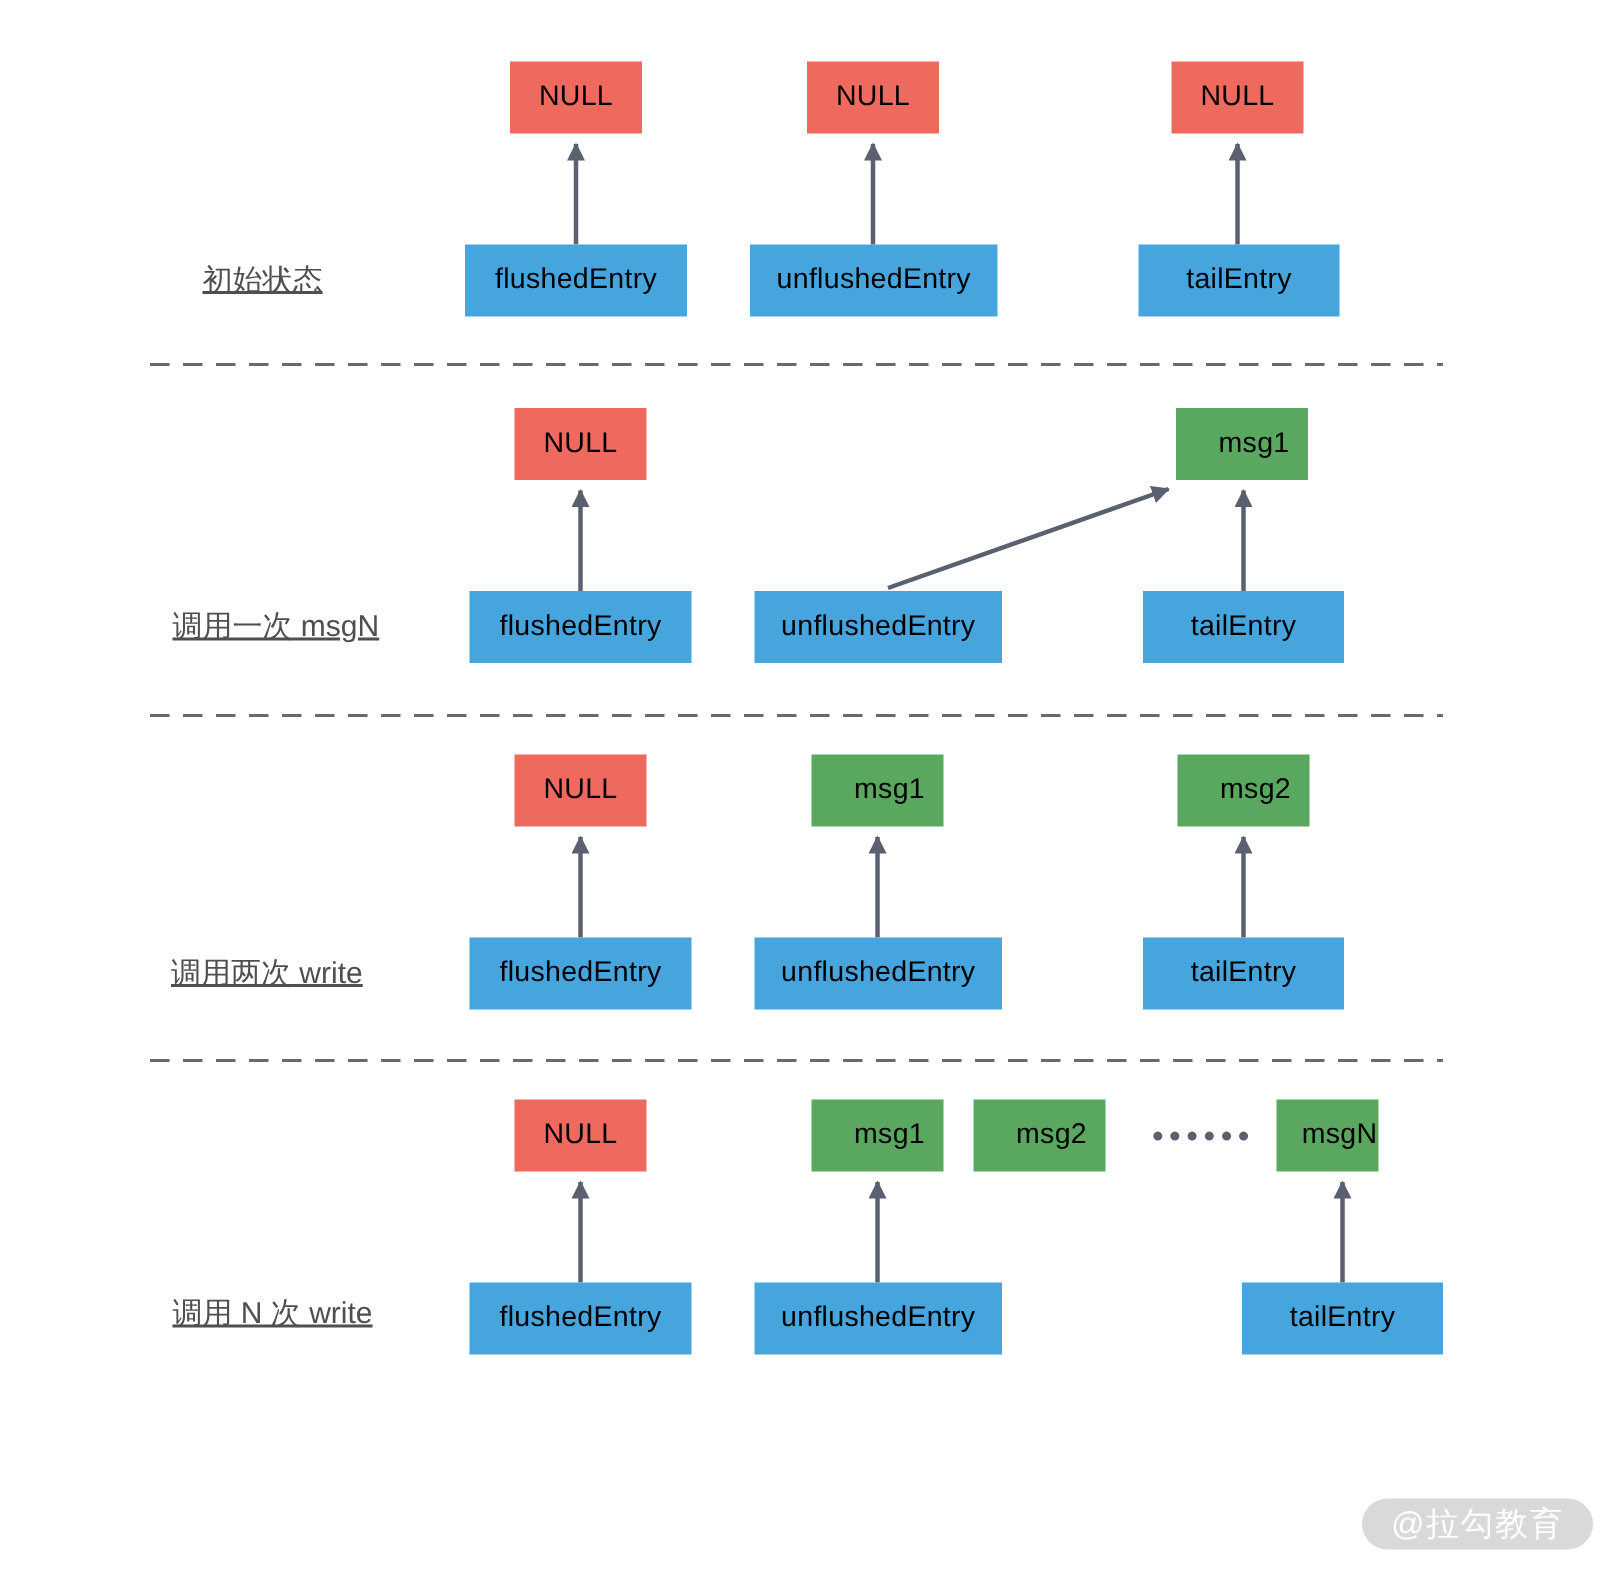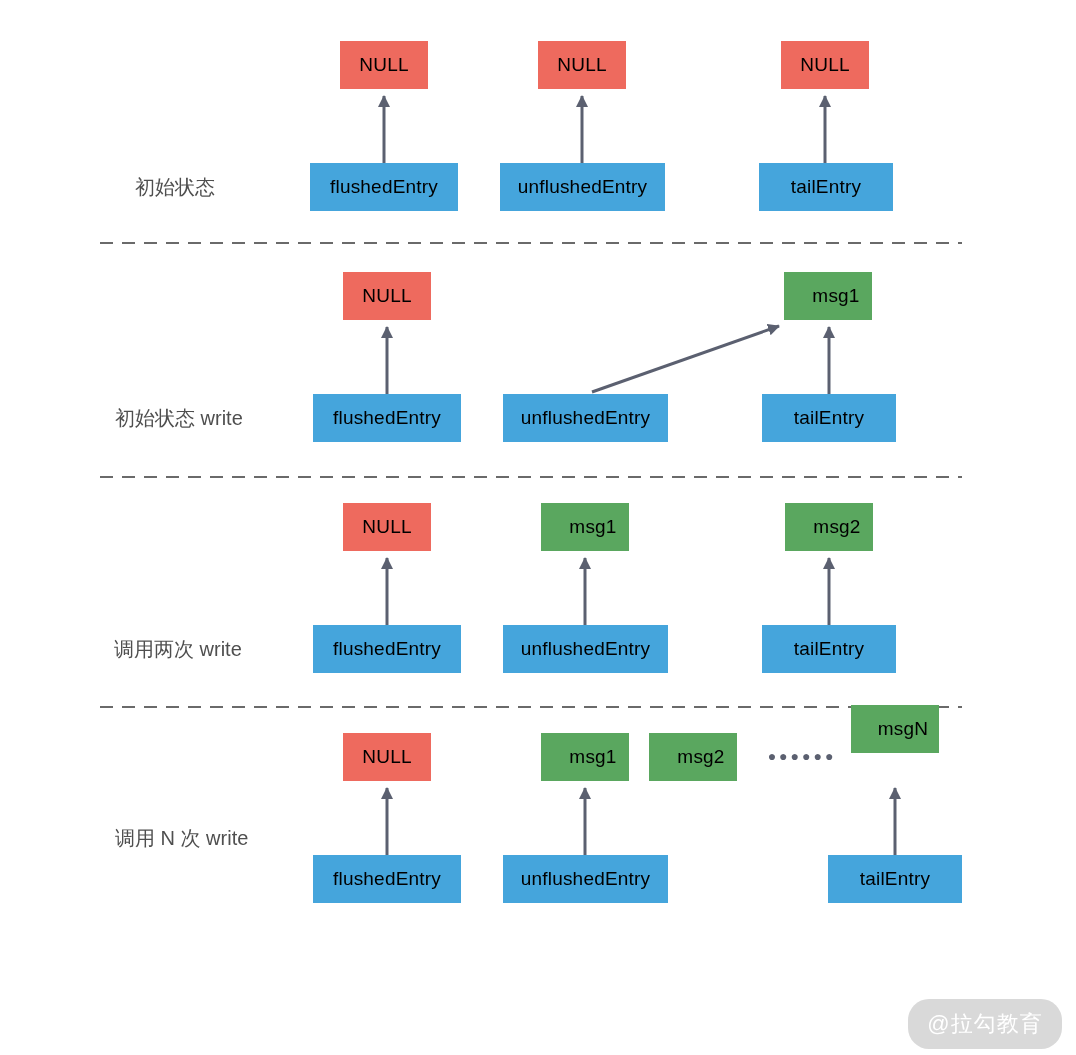--- a/index.html
+++ b/index.html
@@ -29,41 +29,42 @@
   }
   .box.null  { background: var(--c-null-box); }
   .box.entry { background: var(--c-entry-box); }
   .box.msg   { background: var(--c-msg-box); padding-left: 16px; }
   .row-label {
     position: absolute;
     color: var(--c-label);
     font-size: 20px;
     line-height: 28px;
     white-space: nowrap;
+    text-decoration: underline;
   }
   .dots {
     position: absolute;
     left: 755px;
     top: 745px;
     width: 94px;
     text-align: center;
     color: var(--c-arrow);
     font-size: 14px;
     letter-spacing: 3px;
     line-height: 22px;
   }
   .arrow-line   { stroke: var(--c-arrow); stroke-width: 3; fill: none; }
   .divider-line { stroke: var(--c-divider); stroke-width: 2; stroke-dasharray: 13 9; }
   #ah path { fill: var(--c-arrow); }
   .watermark {
     position: absolute;
     left: 908px;
     top: 999px;
     width: 154px;
-    height: 50px;
+    height: 34px;
     border-radius: 21px;
     background: var(--c-watermark-bg);
     color: var(--c-watermark-text);
     display: flex;
     align-items: center;
     justify-content: center;
     font-size: 22px;
     letter-spacing: 1px;
   }
 </style>
@@ -101,40 +102,40 @@
   </svg>
 
   <div class="row-label" style="left:135px;top:173px">初始状态</div>
   <div class="box null" style="left:340px;top:41px;width:88px">NULL</div>
   <div class="box null" style="left:538px;top:41px;width:88px">NULL</div>
   <div class="box null" style="left:781px;top:41px;width:88px">NULL</div>
   <div class="box entry" style="left:310px;top:163px;width:148px">flushedEntry</div>
   <div class="box entry" style="left:500px;top:163px;width:165px">unflushedEntry</div>
   <div class="box entry" style="left:759px;top:163px;width:134px">tailEntry</div>
 
-  <div class="row-label" style="left:115px;top:404px">初始状态 write</div>
+  <div class="row-label" style="left:115px;top:404px">调用一次 msgN</div>
   <div class="box null" style="left:343px;top:272px;width:88px">NULL</div>
   <div class="box msg" style="left:784px;top:272px;width:88px">msg1</div>
   <div class="box entry" style="left:313px;top:394px;width:148px">flushedEntry</div>
   <div class="box entry" style="left:503px;top:394px;width:165px">unflushedEntry</div>
   <div class="box entry" style="left:762px;top:394px;width:134px">tailEntry</div>
 
   <div class="row-label" style="left:114px;top:635px">调用两次 write</div>
   <div class="box null" style="left:343px;top:503px;width:88px">NULL</div>
   <div class="box msg" style="left:541px;top:503px;width:88px">msg1</div>
   <div class="box msg" style="left:785px;top:503px;width:88px">msg2</div>
   <div class="box entry" style="left:313px;top:625px;width:148px">flushedEntry</div>
   <div class="box entry" style="left:503px;top:625px;width:165px">unflushedEntry</div>
   <div class="box entry" style="left:762px;top:625px;width:134px">tailEntry</div>
 
-  <div class="row-label" style="left:115px;top:824px">调用 N 次 write</div>
+  <div class="row-label" style="left:115px;top:862px">调用 N 次 write</div>
   <div class="box null" style="left:343px;top:733px;width:88px">NULL</div>
   <div class="box msg" style="left:541px;top:733px;width:88px">msg1</div>
   <div class="box msg" style="left:649px;top:733px;width:88px">msg2</div>
   <div class="dots">●●●●●●</div>
-  <div class="box msg" style="left:851px;top:705px;width:88px">msgN</div>
+  <div class="box msg" style="left:851px;top:733px;width:68px">msgN</div>
   <div class="box entry" style="left:313px;top:855px;width:148px">flushedEntry</div>
   <div class="box entry" style="left:503px;top:855px;width:165px">unflushedEntry</div>
   <div class="box entry" style="left:828px;top:855px;width:134px">tailEntry</div>
 
   <div class="watermark">@拉勾教育</div>
 
 </div>
 
 </body></html>

